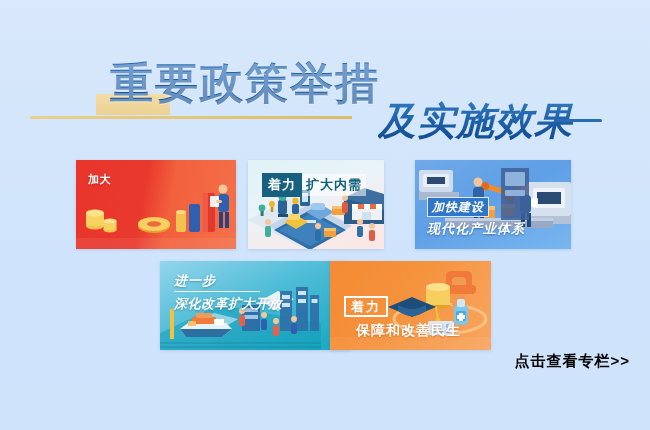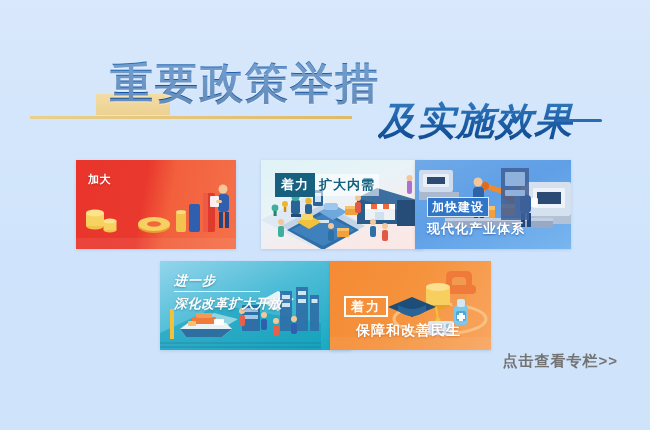--- a/index.html
+++ b/index.html
@@ -57,33 +57,33 @@
   .cap .l2{display:block;font-weight:bold;}
 
   
   #card1{left:76px;top:160px;width:160px;height:89px;
     background:linear-gradient(100deg,#e9352c 0%,#e9392e 42%,#f2603c 58%,#f4714a 100%);text-align:right;}
   #card1 .cap{left:12px;top:12px;color:#fff;text-shadow:0 1px 2px rgba(140,20,10,.45);}
   #card1 .cap .l1{font-size:11px;line-height:14px;letter-spacing:.5px;}
   #card1 .cap .l2{font-size:12px;line-height:16px;letter-spacing:.5px;}
 
   
-  #card2{left:261px;top:160px;width:162px;height:89px;
+  #card2{left:248px;top:160px;width:136px;height:89px;
     background:linear-gradient(160deg,#dff3f7 0%,#e9f3f8 40%,#f8eaea 75%,#fbe7e3 100%);}
   #card2 .cap{left:14px;top:13px;}
   #card2 .cap .l1{
     font-size:13px;line-height:18px;color:#fff;letter-spacing:1px;
     background:#17607f;padding:2px 5px;display:inline-block;border:1px solid #17607f;}
   #card2 .badge2{
     display:inline-block;font-size:13px;line-height:18px;font-weight:bold;
     color:#12607f;letter-spacing:1px;padding:2px 4px;background:rgba(255,255,255,.55);}
 
   
   #card3{left:415px;top:160px;width:156px;height:89px;
-    background:linear-gradient(155deg,#6fa9e8 0%,#5f9fe6 45%,#79b6ef 100%);}
+    background:linear-gradient(155deg,#6fa9e8 0%,#5f9fe6 45%,#79b6ef 100%);font-style:italic;}
   #card3 .cap{left:12px;bottom:12px;top:auto;}
   #card3 .cap .l1{
     font-size:12px;line-height:16px;color:#fff;letter-spacing:1px;
     background:#2f76c8;padding:1px 4px;display:inline-block;
     border:1px solid rgba(255,255,255,.85);margin-bottom:3px;}
   #card3 .cap .l2{font-size:13px;line-height:17px;color:#fff;letter-spacing:1px;
     text-shadow:0 1px 2px rgba(20,60,120,.5);}
 
   
   #card4{left:160px;top:261px;width:191px;height:89px;
@@ -100,22 +100,22 @@
     background:linear-gradient(120deg,#f58a34 0%,#f5923c 45%,#f8a661 100%);}
   #card5 .cap{left:14px;bottom:11px;top:auto;color:#fff;}
   #card5 .cap .l1{
     font-size:13px;line-height:17px;letter-spacing:2px;display:inline-block;
     border:2px solid #fff;padding:0px 5px;margin-bottom:4px;}
   #card5 .cap .l2{font-size:14px;line-height:18px;letter-spacing:1px;
     text-shadow:0 1px 2px rgba(170,70,10,.45);margin-left:12px;}
 
   
   .link{
-    position:absolute;right:32px;top:352px;
-    font-size:15px;font-weight:bold;letter-spacing:1px;color:#737373;
+    position:absolute;right:20px;top:352px;
+    font-size:15px;font-weight:bold;letter-spacing:1px;color:#000000;
     cursor:pointer;
     text-align:center;
   }
 </style>
 </head>
 <body>
 
 <div class="banner">
 
   <div class="title-wrap">

